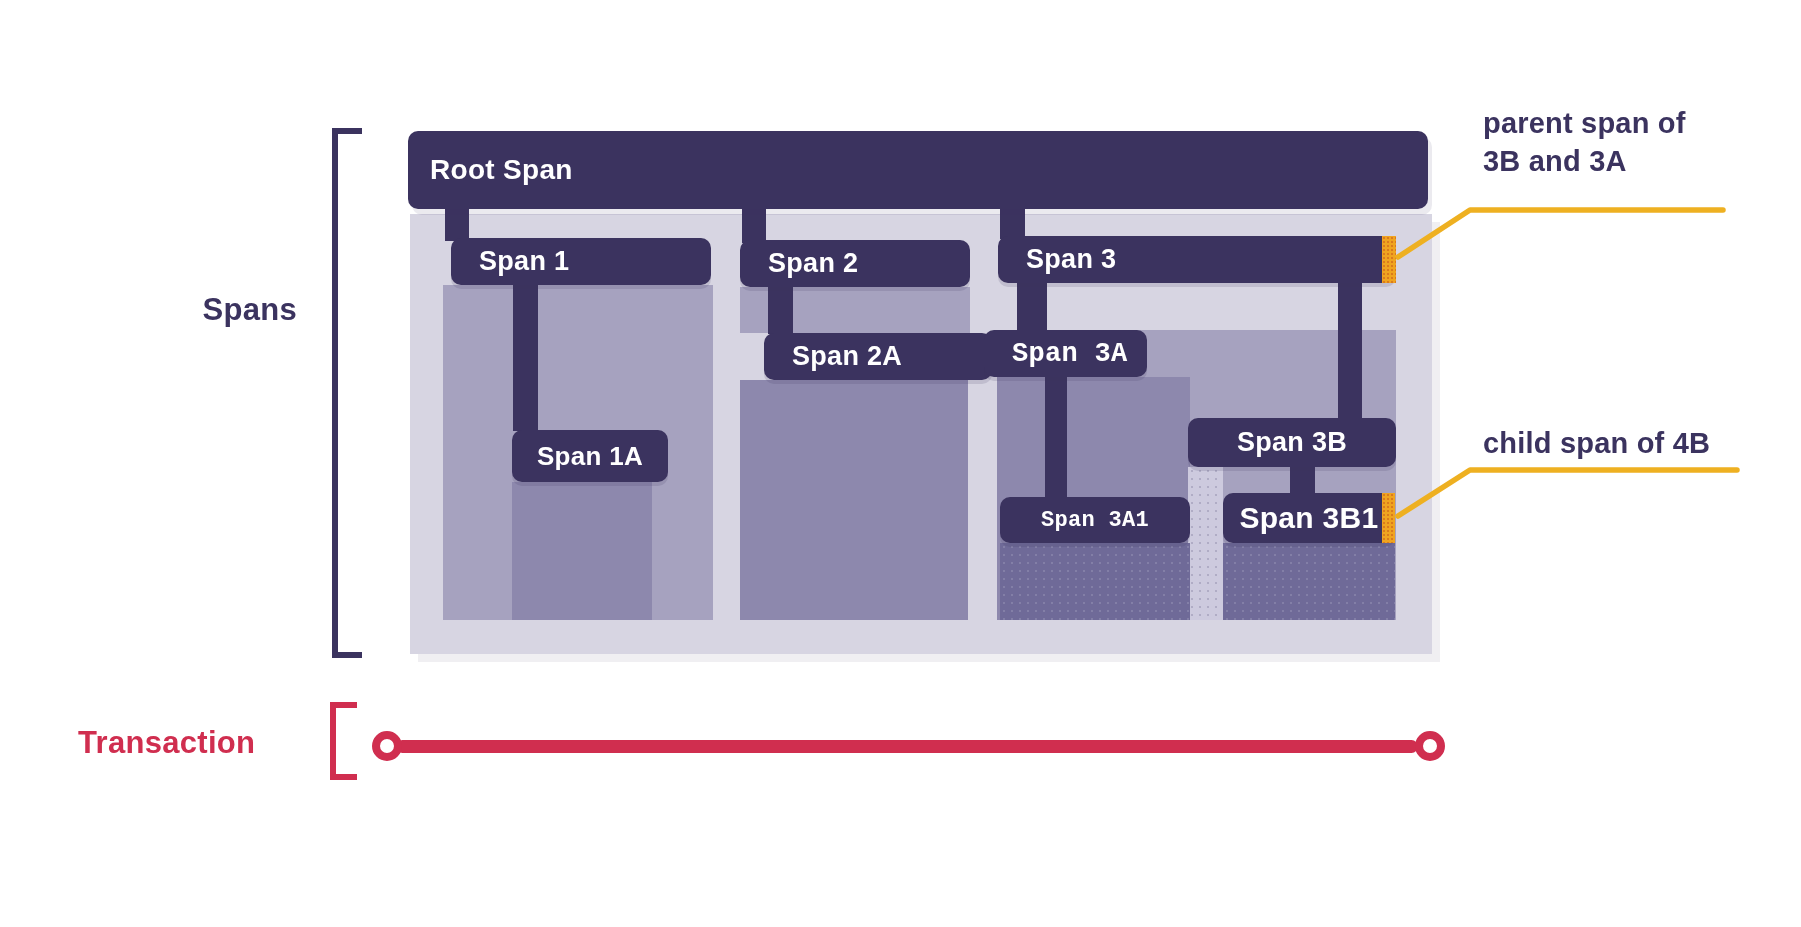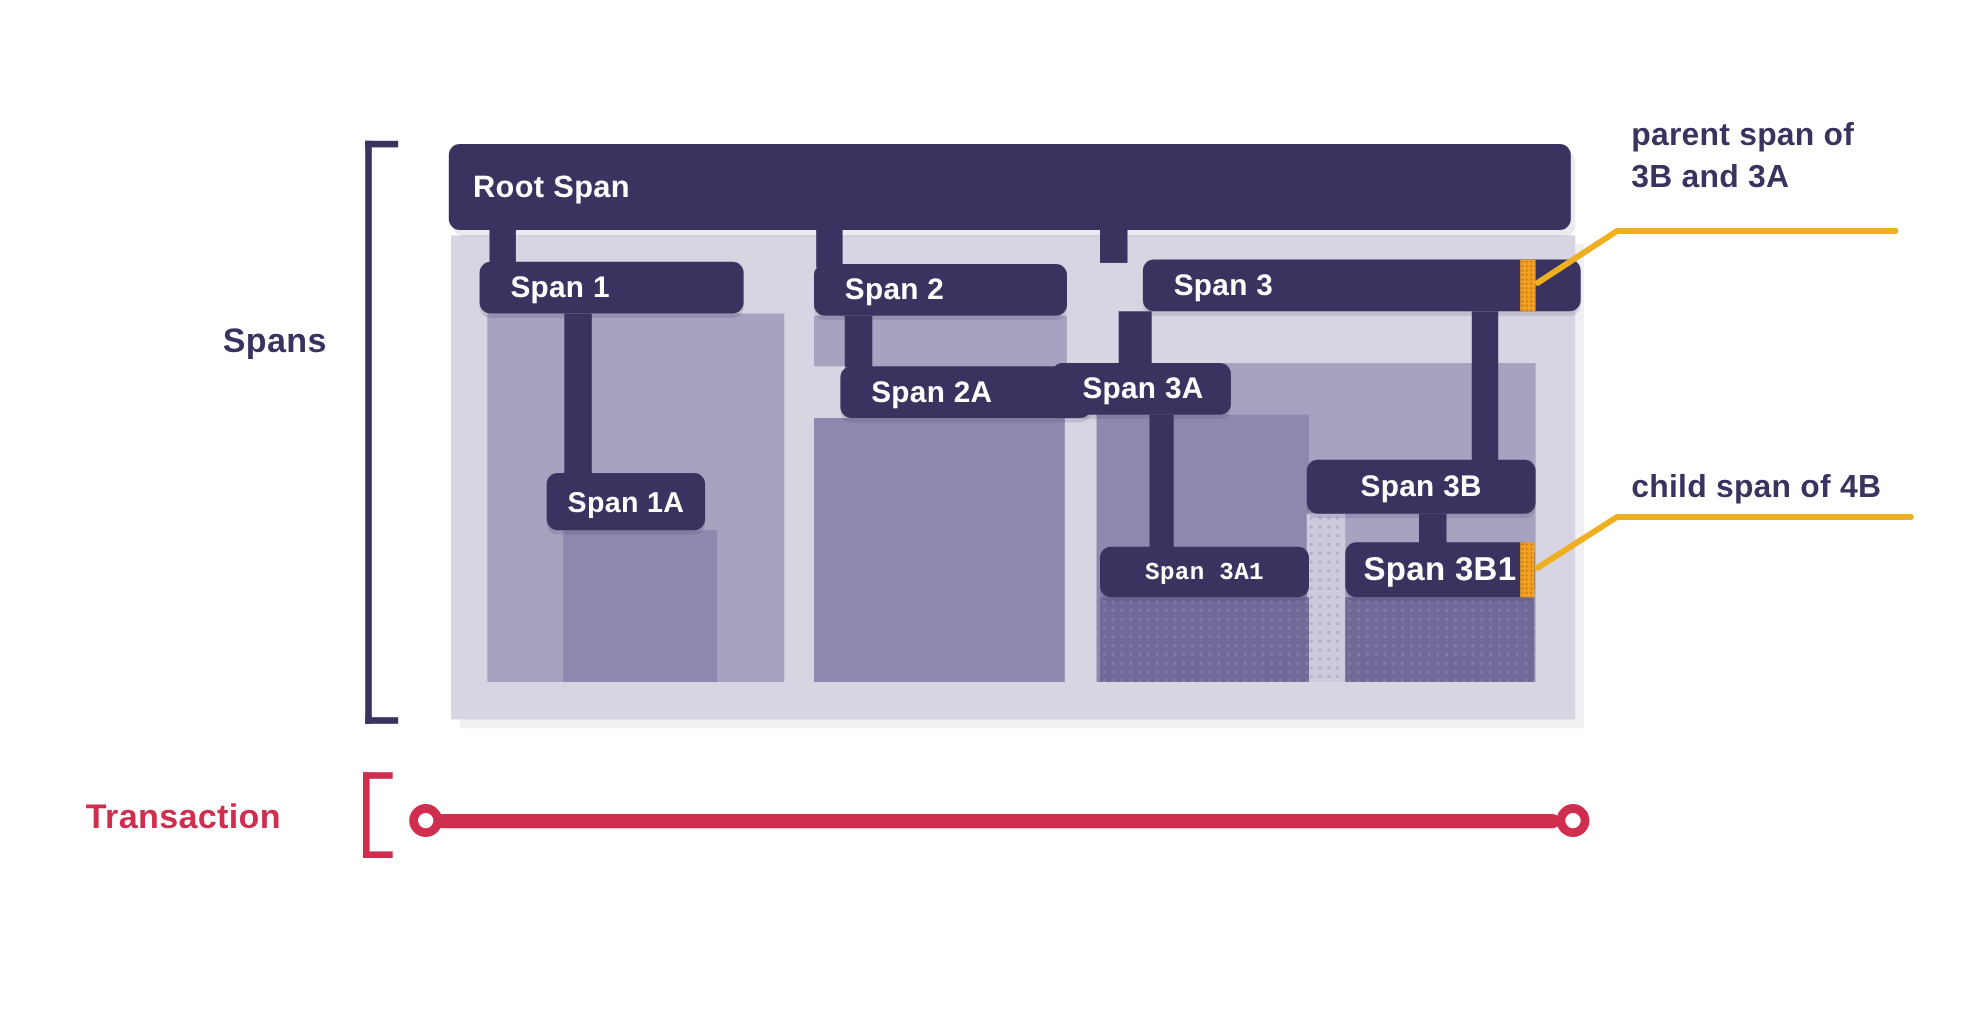--- a/index.html
+++ b/index.html
@@ -74,25 +74,25 @@
 </head>
 <body>
 
 <div id="canvas">
 
   <div class="abs panel" style="left:410px; top:214px; width:1022px; height:440px;"></div>
 
   <div class="abs conn" style="left:445px; top:209px; width:24px; height:32px;"></div>
   <div class="abs fill-light" style="left:443px; top:285px; width:270px; height:335px;"></div>
   <div class="abs conn" style="left:513px; top:285px; width:25px; height:146px;"></div>
-  <div class="abs bar pad" style="left:436px; top:238px; width:240px; height:47px;">
+  <div class="abs bar pad" style="left:451px; top:238px; width:260px; height:47px;">
     <span>Span 1</span>
   </div>
   <div class="abs fill-mid" style="left:512px; top:482px; width:140px; height:138px;"></div>
-  <div class="abs bar center" style="left:497px; top:430px; width:144px; height:52px; font-size:26px;">
+  <div class="abs bar center" style="left:512px; top:430px; width:156px; height:52px; font-size:26px;">
     <span>Span 1A</span>
   </div>
 
   <div class="abs conn" style="left:742px; top:209px; width:24px; height:34px;"></div>
   <div class="abs fill-light" style="left:740px; top:287px; width:230px; height:46px;"></div>
   <div class="abs conn" style="left:768px; top:287px; width:25px; height:47px;"></div>
   <div class="abs bar pad" style="left:740px; top:240px; width:230px; height:47px;">
     <span>Span 2</span>
   </div>
   <div class="abs fill-mid" style="left:740px; top:380px; width:228px; height:240px;"></div>
@@ -102,38 +102,38 @@
 
   <div class="abs conn" style="left:1000px; top:209px; width:25px; height:30px;"></div>
   <div class="abs fill-light" style="left:997px; top:330px; width:399px; height:290px;"></div>
   <div class="abs fill-mid" style="left:997px; top:377px; width:193px; height:243px;"></div>
   <div class="abs strip-dotted" style="left:1188px; top:467px; width:35px; height:153px;"></div>
   <div class="abs conn" style="left:1017px; top:283px; width:30px; height:48px;"></div>
   <div class="abs conn" style="left:1338px; top:283px; width:24px; height:136px;"></div>
   <div class="abs conn" style="left:1045px; top:377px; width:22px; height:121px;"></div>
   <div class="abs conn" style="left:1290px; top:467px; width:25px; height:27px;"></div>
 
-  <div class="abs bar pad" style="left:956px; top:330px; width:163px; height:47px;">
+  <div class="abs bar pad" style="left:984px; top:330px; width:163px; height:47px;font-family:Liberation Mono, monospace;">
     <span>Span 3A</span>
   </div>
   <div class="abs fill-dark" style="left:1000px; top:543px; width:190px; height:77px;"></div>
   <div class="abs bar center" style="left:1000px; top:497px; width:190px; height:46px; font-size:22px;font-family:Liberation Mono, monospace;">
     <span>Span 3A1</span>
   </div>
 
   <div class="abs bar center" style="left:1188px; top:418px; width:208px; height:49px;">
     <span>Span 3B</span>
   </div>
   <div class="abs fill-dark" style="left:1223px; top:543px; width:172px; height:77px;"></div>
   <div class="abs bar center" style="left:1223px; top:493px; width:172px; height:50px; font-size:30px;">
     <span>Span 3B1</span>
   </div>
   <div class="abs orange-tip" style="left:1382px; top:493px; width:13px; height:50px;"></div>
 
-  <div class="abs bar pad" style="left:998px; top:236px; width:398px; height:47px;margin-left:41px;">
+  <div class="abs bar pad" style="left:998px; top:236px; width:398px; height:47px;">
     <span>Span 3</span>
   </div>
   <div class="abs orange-tip" style="left:1382px; top:236px; width:14px; height:47px;"></div>
 
   <div class="abs bar rootbar" style="left:408px; top:131px; width:1020px; height:78px;">
     <span>Root Span</span>
   </div>
 
   <div class="abs bracket" style="left:332px; top:128px; width:30px; height:530px;"></div>
   <div class="abs side-label" style="left:100px; top:292px; width:197px; text-align:right;">Spans</div>

